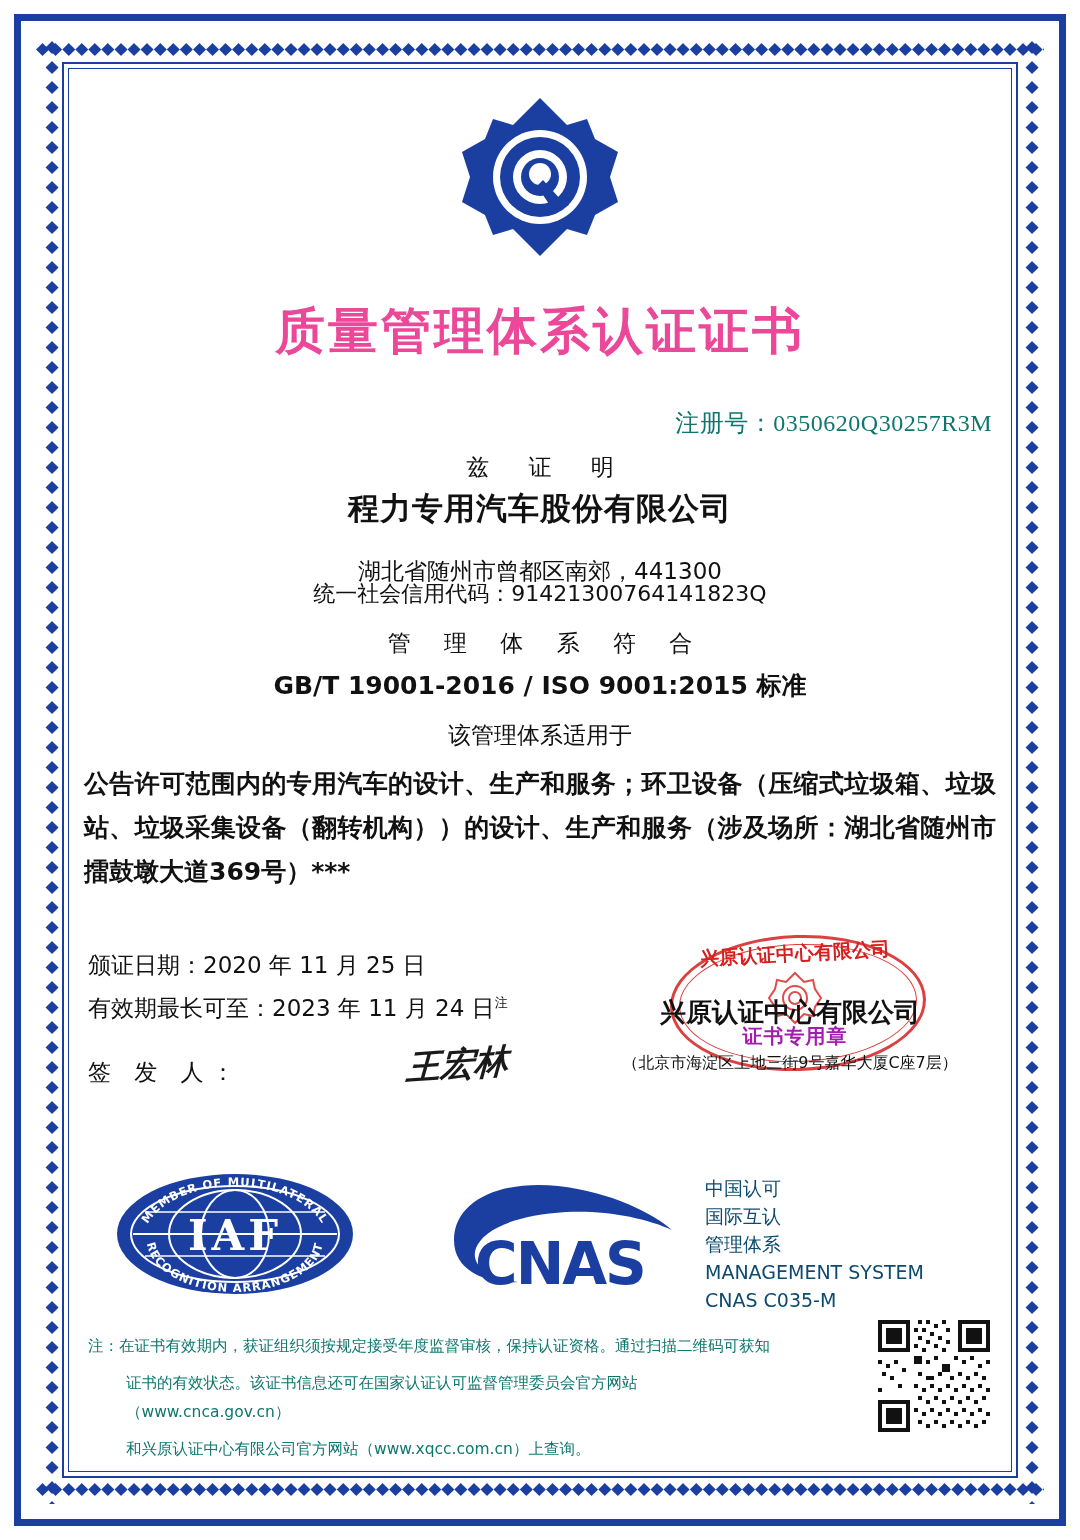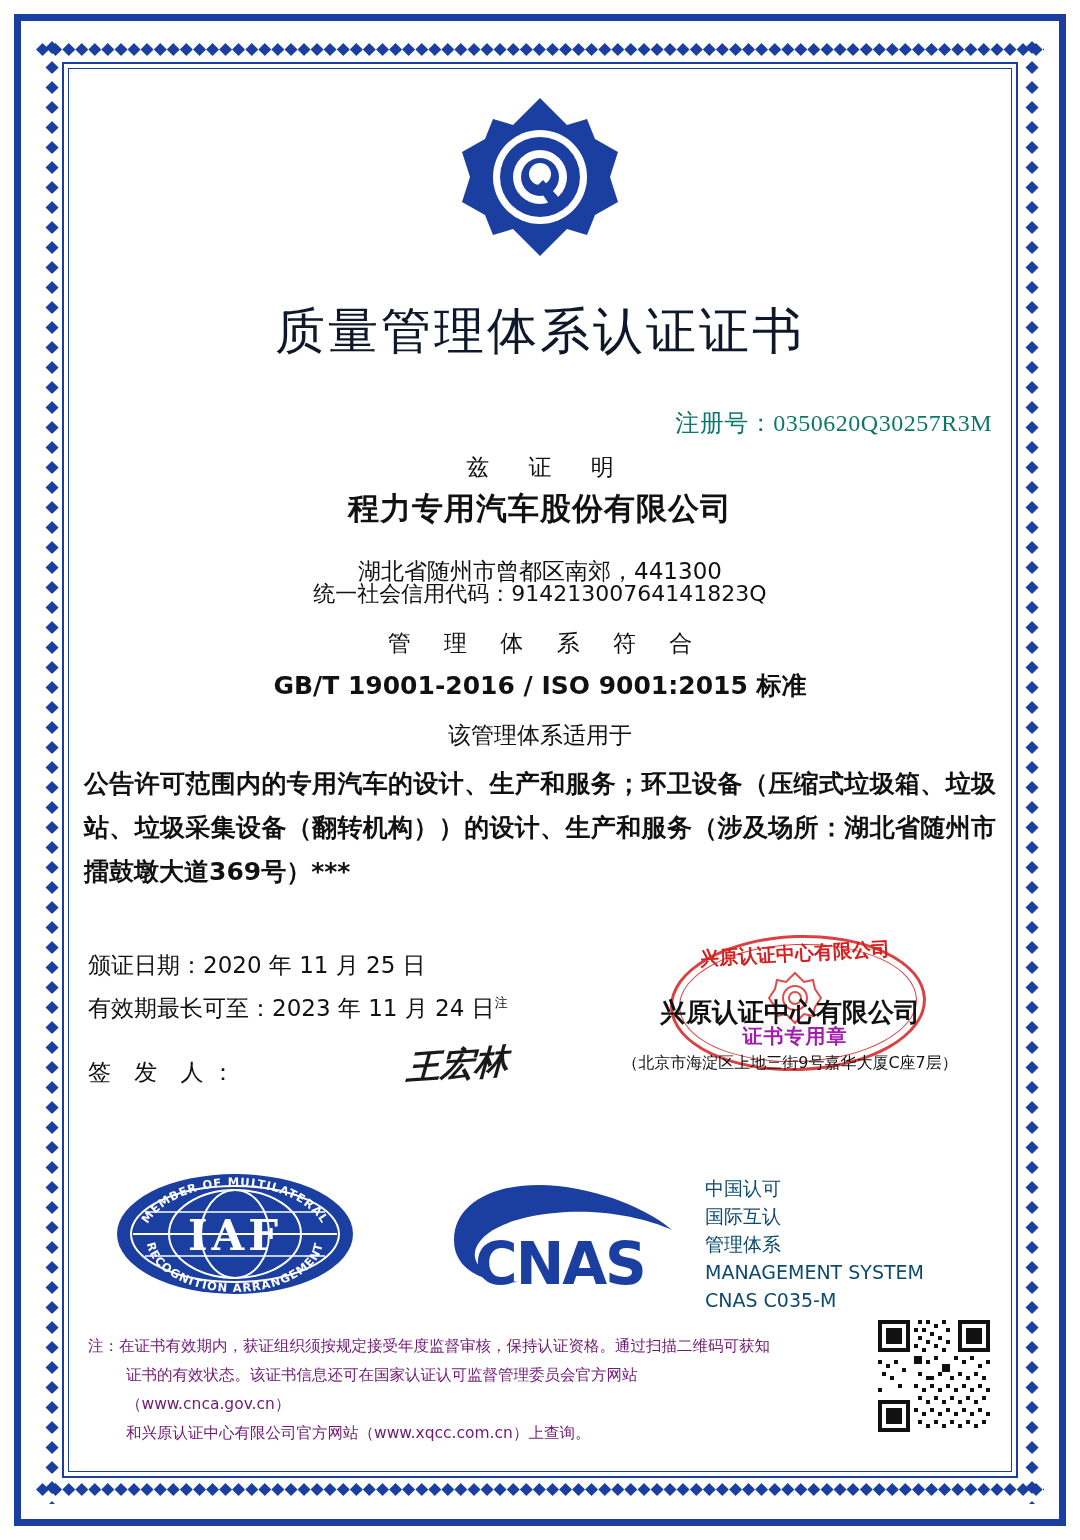--- a/index.html
+++ b/index.html
@@ -78,24 +78,24 @@
     width: 170px;
     height: 190px;
   }
 
   .main-title {
     position: absolute;
     top: 218px;
     left: 0; right: 0;
     text-align: center;
     font-family: "DejaVu Sans", sans-serif;
-    font-weight: normal;
+    font-weight: bold;
     font-size: 50px;
     letter-spacing: 3px;
-    color: #0f172a;
+    color: #ec4899;
   }
 
   .reg-no {
     position: absolute;
     top: 315px;
     right: 8px;
     font-size: 24px;
     color: #0f766e;
     letter-spacing: 0.5px;
     font-family: Liberation Serif, serif;
@@ -266,24 +266,24 @@
   }
 
   
   .footnote {
     position: absolute;
     left: 8px;
     top: 1252px;
     width: 700px;
     font-size: 15.5px;
     line-height: 29px;
-    color: #701a75;
-    font-family: "DejaVu Sans", sans-serif;
-  }
-  .footnote .indent { padding-left: 38px; display:block; }
+    color: #0f766e;
+    font-family: "DejaVu Sans", sans-serif;
+  }
+  .footnote .indent { padding-left: 38px; display:block;margin-top:8px; }
   .qr {
     position: absolute;
     right: 10px;
     top: 1240px;
     width: 112px;
     height: 112px;
   }
 </style>
 </head>
 <body>

